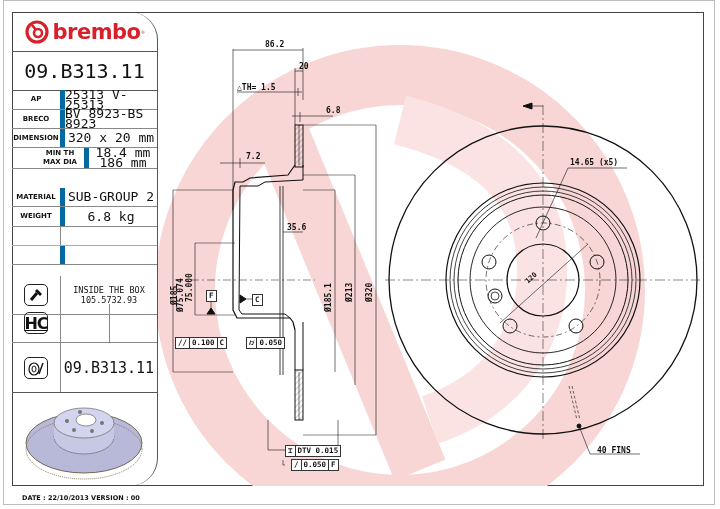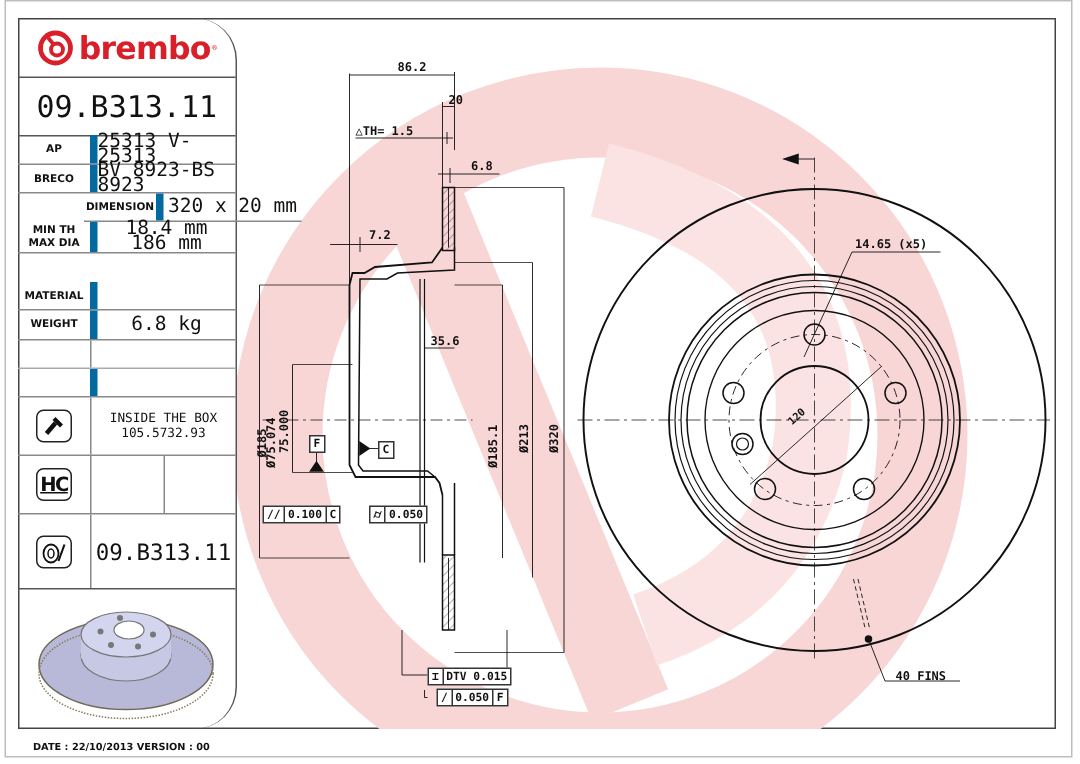--- a/index.html
+++ b/index.html
@@ -9,21 +9,21 @@
   .left{position:absolute;left:12px;top:12px;width:146px;height:474px;border-right:1px solid #555;box-sizing:border-box;border-radius:28px;}
   .logo{position:absolute;left:0;top:0;width:145px;height:39px;border-bottom:1px solid #555;display:flex;align-items:center;justify-content:center;}
   .brand{font-family:"DejaVu Sans","Liberation Sans",sans-serif;font-weight:bold;color:#d9202a;font-size:21px;letter-spacing:-0.5px;margin-left:4px;}
   .reg{font-size:5px;color:#d9202a;vertical-align:bottom;margin-left:1px;}
   .code{position:absolute;left:0;top:39px;width:145px;height:39px;border-bottom:1px solid #555;font-size:20px;display:flex;align-items:center;justify-content:center;font-family:"DejaVu Sans Mono",monospace;}
   .row{position:absolute;left:0;width:145px;border-bottom:1px solid #888;display:flex;box-sizing:border-box;}
   .row .k{width:48px;border-right:5px solid #0369a1;display:flex;align-items:center;justify-content:center;font-size:7px;font-weight:bold;text-align:center;line-height:9px;font-family:"DejaVu Sans","Liberation Sans",sans-serif;}
   .row .v{flex:1;display:flex;flex-direction:column;align-items:center;justify-content:center;font-size:13px;line-height:10px;font-family:"DejaVu Sans Mono",monospace;}
   .icon-box{width:48px;border-right:1px solid #888;display:flex;align-items:center;justify-content:center;}
   .ibadge{width:24px;height:22px;border:1.5px solid #222;border-radius:5px;display:flex;align-items:center;justify-content:center;box-sizing:border-box;}
-  .hc{font-family:"DejaVu Sans","Liberation Sans",sans-serif;font-weight:bold;font-size:13px;letter-spacing:-1px;text-decoration:underline;}
+  .hc{font-family:"DejaVu Sans","Liberation Sans",sans-serif;font-weight:bold;font-size:16px;letter-spacing:-1px;text-decoration:underline;}
   .render{position:absolute;left:0;top:380px;width:145px;height:93px;border-top:1px solid #555;}
   .date{position:absolute;left:22px;top:494px;font-size:6.5px;font-weight:bold;font-family:"DejaVu Sans","Liberation Sans",sans-serif;}
   .drawing{position:absolute;left:158px;top:12px;width:545px;height:474px;}
   .lbl{position:absolute;font-size:8px;font-weight:bold;font-family:"DejaVu Sans Mono",monospace;white-space:nowrap;}
   .vert{transform:rotate(-90deg);transform-origin:left top;}
   .gtol{position:absolute;display:flex;border:1px solid #333;background:#fff;font-size:7.5px;font-weight:bold;height:10px;align-items:center;}
   .gtol span{padding:0 2px;border-right:1px solid #333;height:10px;line-height:10px;}
   .gtol span:last-child{border-right:none;}
 </style>
 </head>
@@ -142,21 +142,21 @@
     <defs>
       <pattern id="hatch" width="4" height="4" patternUnits="userSpaceOnUse" patternTransform="rotate(45)">
         <line x1="0" y1="0" x2="0" y2="4" stroke="#555" stroke-width="0.6"></line>
       </pattern>
     </defs>
   </svg>
 
   <div class="lbl" style="left:107px;top:28px;">86.2</div>
   <div class="lbl" style="left:141px;top:50px;text-align:right;">20</div>
   <div class="lbl" style="left:79px;top:71px;">△TH= 1.5</div>
-  <div class="lbl" style="left:156px;top:94px;">6.8</div>
+  <div class="lbl" style="left:168px;top:94px;">6.8</div>
   <div class="lbl" style="left:88px;top:140px;">7.2</div>
   <div class="lbl" style="left:129px;top:211px;">35.6</div>
   <div class="lbl vert" style="left:12px;top:293px;">Ø185</div>
   <div class="lbl vert" style="left:18px;top:300px;">Ø75.074</div>
   <div class="lbl vert" style="left:27px;top:290px;">75.000</div>
   <div class="lbl vert" style="left:166px;top:300px;">Ø185.1</div>
   <div class="lbl vert" style="left:187px;top:290px;">Ø213</div>
   <div class="lbl vert" style="left:207px;top:290px;">Ø320</div>
 
   <div class="gtol" style="left:48px;top:278px;">
@@ -203,51 +203,52 @@
   <div class="code">09.B313.11</div>
 
   <div class="row" style="top:78px;height:20px;">
     <div class="k">AP</div>
     <div class="v">25313 V-25313</div>
   </div>
   <div class="row" style="top:98px;height:19px;">
     <div class="k">BRECO</div>
     <div class="v">BV 8923-BS 8923</div>
   </div>
-  <div class="row" style="top:117px;height:19px;margin-left:44px;">
+  <div class="row" style="top:117px;height:19px;">
     <div class="k">DIMENSION</div>
     <div class="v">320 x 20 mm</div>
   </div>
   <div class="row" style="top:136px;height:21px;">
-    <div class="k" style="flex-direction:column;">
+    <div class="k" style="flex-direction:column;padding-left:24px;">
       <span>MIN TH</span>
       <span>MAX DIA</span>
     </div>
     <div class="v">
       <span>18.4 mm</span>
       <span>186 mm</span>
     </div>
   </div>
   <div class="row" style="top:176px;height:19px;">
     <div class="k">MATERIAL</div>
+    <div class="v">SUB-GROUP 2</div>
   </div>
   <div class="row" style="top:195px;height:20px;">
     <div class="k">WEIGHT</div>
     <div class="v">6.8 kg</div>
   </div>
   <div class="row" style="top:215px;height:19px;border-bottom:1px solid #aaa;">
     <div class="k" style="border-right:1px solid #888;"></div>
     <div class="v"></div>
   </div>
   <div class="row" style="top:234px;height:19px;">
     <div class="k"></div>
     <div class="v"></div>
   </div>
 
-  <div class="row" style="top:253px;height:39px;">
+  <div class="row" style="top:264px;height:39px;">
     <div class="icon-box">
       <div class="ibadge">
         <svg width="16" height="16" viewBox="0 0 16 16">
             <polygon points="9,2 14,7 12,9 7,4" fill="#111"></polygon>
             <line x1="9" y1="6" x2="3" y2="13" stroke="#111" stroke-width="3"></line>
           </svg>
       </div>
     </div>
     <div class="v" style="font-size:8.5px;">
       <span>INSIDE THE BOX</span>

